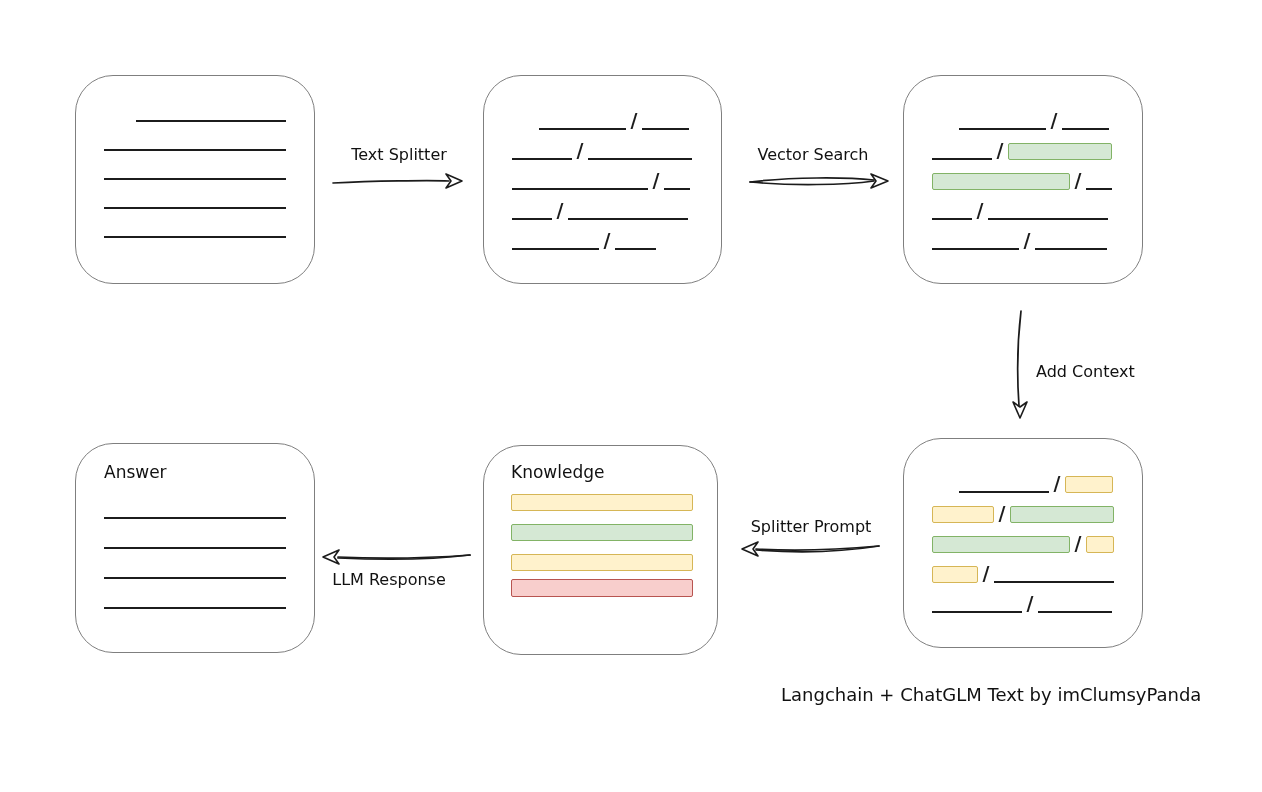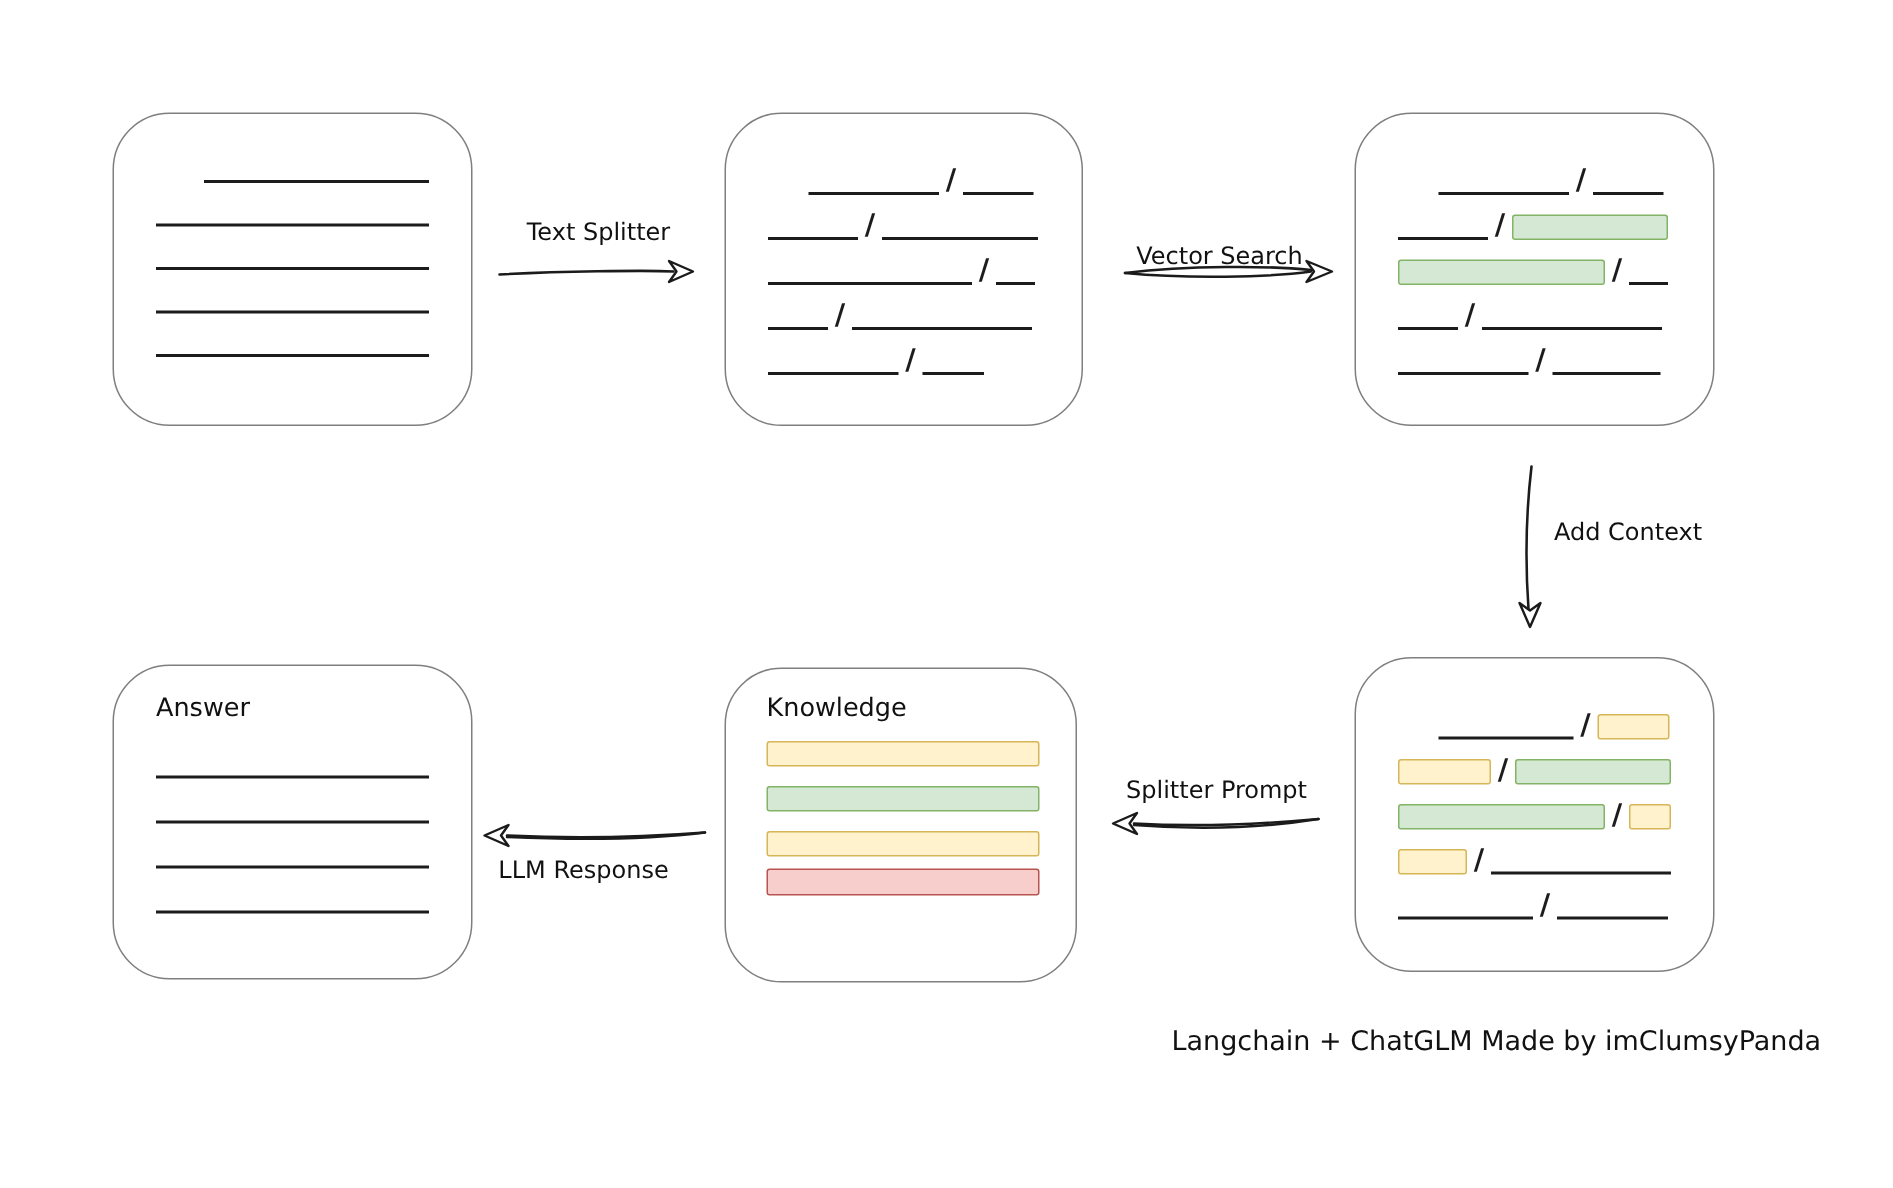--- a/index.html
+++ b/index.html
@@ -58,29 +58,29 @@
     </g>
     <g>
       <path d="M470 555 C 430 558, 380 559, 338 557"></path>
       <path d="M470 555 C 430 560, 385 560, 338 558"></path>
       <path class="head" d="M339 550 L323 557 L339 564 L334 557 Z"></path>
     </g>
   </svg>
 
   <div class="arrow-label" style="left:333px;top:145px;width:132px;text-align:center;">Text Splitter</div>
 
-  <div class="arrow-label" style="left:746px;top:145px;width:134px;margin-top:16px;">Vector Search</div>
-
-  <div class="arrow-label" style="left:1036px;top:345px;text-align:center;">Add Context</div>
+  <div class="arrow-label" style="left:746px;top:145px;width:134px;">Vector Search</div>
+
+  <div class="arrow-label" style="left:1036px;top:362px;text-align:center;">Add Context</div>
 
   <div class="arrow-label" style="left:740px;top:517px;width:142px;">Splitter Prompt</div>
 
   <div class="arrow-label" style="left:324px;top:522px;width:130px;margin-top:48px;">LLM Response</div>
 
-  <div id="caption">Langchain + ChatGLM Made by imClumsyPanda</div>
+  <div id="caption">Langchain + ChatGLM Text by imClumsyPanda</div>
 
 <div class="box" style="left: 75px; top: 75px; width: 240px; height: 209px; padding-top: 17px; padding-left: 28px; padding-right: 28px;">
       <div class="row" style="height: 29px;">
         <div class="seg-gap" style="flex: 0 0 32px;"></div>
         <div class="seg-line" style="flex: 0 0 150px;"></div>
       </div>
       <div class="row" style="height: 29px;">
         <div class="seg-line" style="flex: 0 0 182px;"></div>
       </div>
       <div class="row" style="height: 29px;">

